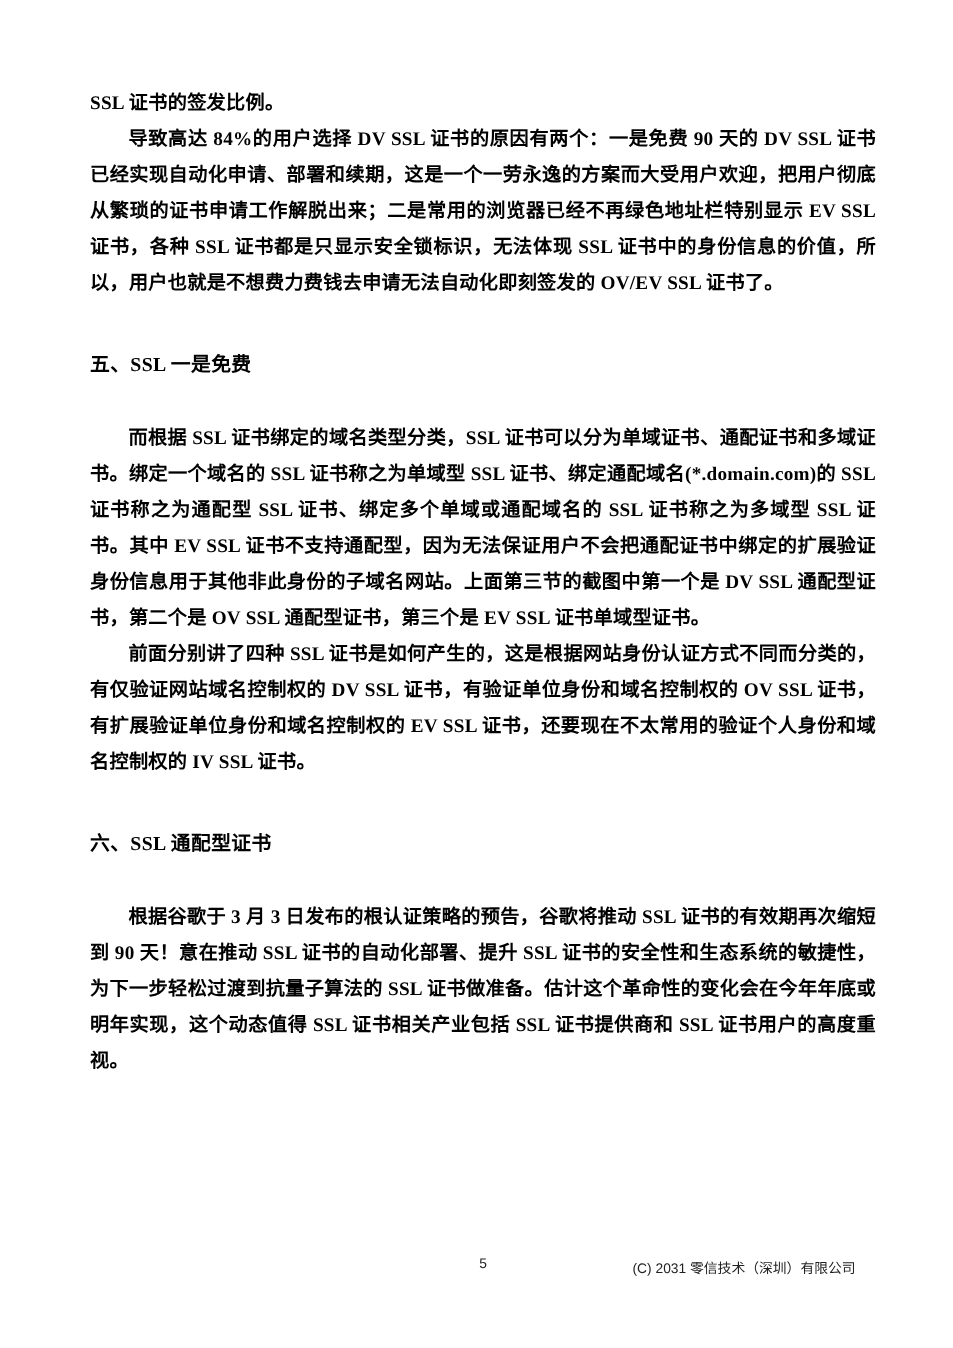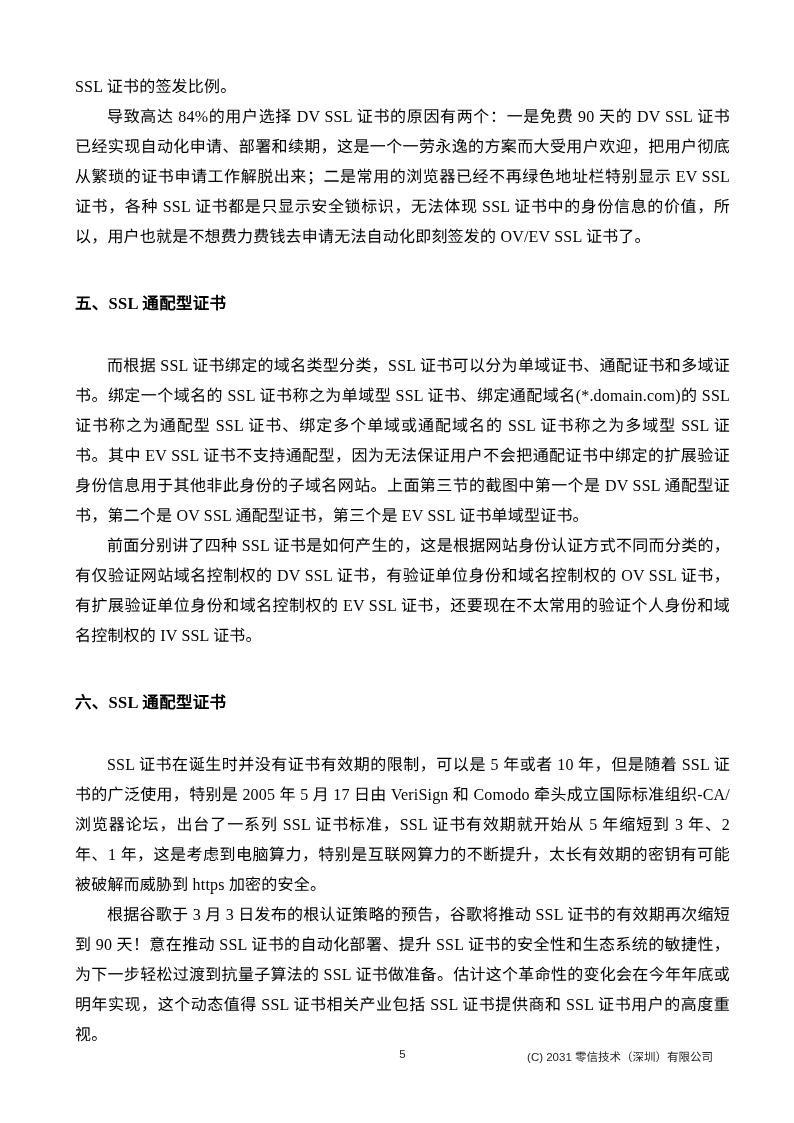--- a/index.html
+++ b/index.html
@@ -27,20 +27,21 @@
     top: 72px;
     width: 655px;
   }
   .content p {
     margin: 0;
     font-size: 16px;
     line-height: 30px;
     text-align: justify;
     text-justify: inter-ideograph;
     letter-spacing: 0.2px;
+    font-weight: bold;
   }
   .content p.indent {
     text-indent: 2em;
   }
   .content h2 {
     margin: 37px 0 32px 0;
     font-size: 16.5px;
     line-height: 30px;
     font-weight: bold;
     letter-spacing: 0.3px;
@@ -72,29 +73,28 @@
 </head>
 <body>
 
 <div class="page">
   <div class="content">
 
     <p class="noindent">SSL 证书的签发比例。</p>
 
     <p class="indent">导致高达 84%的用户选择 DV SSL 证书的原因有两个：一是免费 90 天的 DV SSL 证书已经实现自动化申请、部署和续期，这是一个一劳永逸的方案而大受用户欢迎，把用户彻底从繁琐的证书申请工作解脱出来；二是常用的浏览器已经不再绿色地址栏特别显示 EV SSL 证书，各种 SSL 证书都是只显示安全锁标识，无法体现 SSL 证书中的身份信息的价值，所以，用户也就是不想费力费钱去申请无法自动化即刻签发的 OV/EV SSL 证书了。</p>
 
-    <h2>五、SSL 通配型证书</h2>
+    <h2>五、SSL 一是免费</h2>
 
     <p class="indent">而根据 SSL 证书绑定的域名类型分类，SSL 证书可以分为单域证书、通配证书和多域证书。绑定一个域名的 SSL 证书称之为单域型 SSL 证书、绑定通配域名(*.domain.com)的 SSL 证书称之为通配型 SSL 证书、绑定多个单域或通配域名的 SSL 证书称之为多域型 SSL 证书。其中 EV SSL 证书不支持通配型，因为无法保证用户不会把通配证书中绑定的扩展验证身份信息用于其他非此身份的子域名网站。上面第三节的截图中第一个是 DV SSL 通配型证书，第二个是 OV SSL 通配型证书，第三个是 EV SSL 证书单域型证书。</p>
 
     <p class="indent">前面分别讲了四种 SSL 证书是如何产生的，这是根据网站身份认证方式不同而分类的，有仅验证网站域名控制权的 DV SSL 证书，有验证单位身份和域名控制权的 OV SSL 证书，有扩展验证单位身份和域名控制权的 EV SSL 证书，还要现在不太常用的验证个人身份和域名控制权的 IV SSL 证书。</p>
 
     <h2>六、SSL 通配型证书</h2>
 
-    <p class="indent">SSL 证书在诞生时并没有证书有效期的限制，可以是 5 年或者 10 年，但是随着 SSL 证书的广泛使用，特别是 2005 年 5 月 17 日由 VeriSign 和 Comodo 牵头成立国际标准组织-CA/浏览器论坛，出台了一系列 SSL 证书标准，SSL 证书有效期就开始从 5 年缩短到 3 年、2 年、1 年，这是考虑到电脑算力，特别是互联网算力的不断提升，太长有效期的密钥有可能被破解而威胁到 https 加密的安全。</p>
 
     <p class="indent">根据谷歌于 3 月 3 日发布的根认证策略的预告，谷歌将推动 SSL 证书的有效期再次缩短到 90 天！意在推动 SSL 证书的自动化部署、提升 SSL 证书的安全性和生态系统的敏捷性，为下一步轻松过渡到抗量子算法的 SSL 证书做准备。估计这个革命性的变化会在今年年底或明年实现，这个动态值得 SSL 证书相关产业包括 SSL 证书提供商和 SSL 证书用户的高度重视。</p>
 
   </div>
 
   <div class="footer">
     <span class="pagenum">5</span>
     <span class="copyright">(C) 2031 零信技术（深圳）有限公司</span>
   </div>
 </div>

